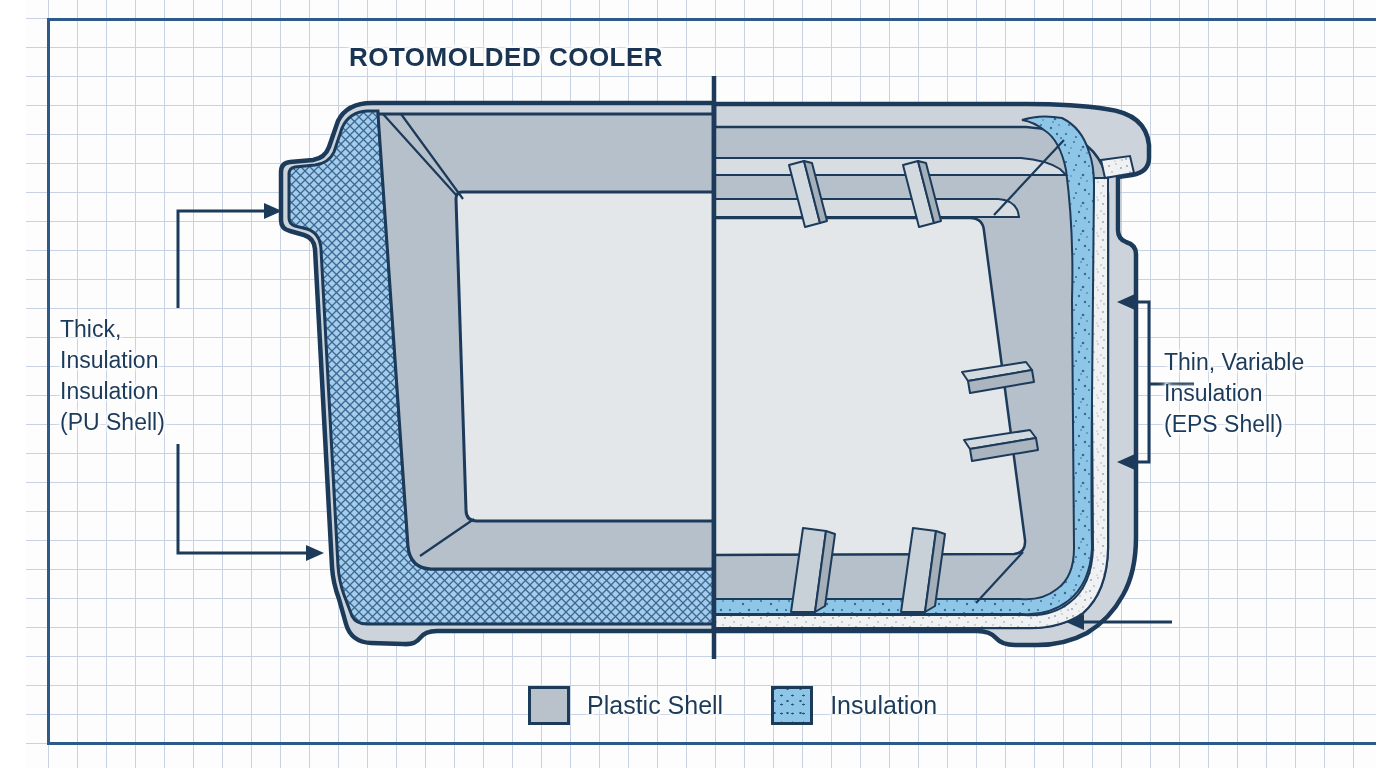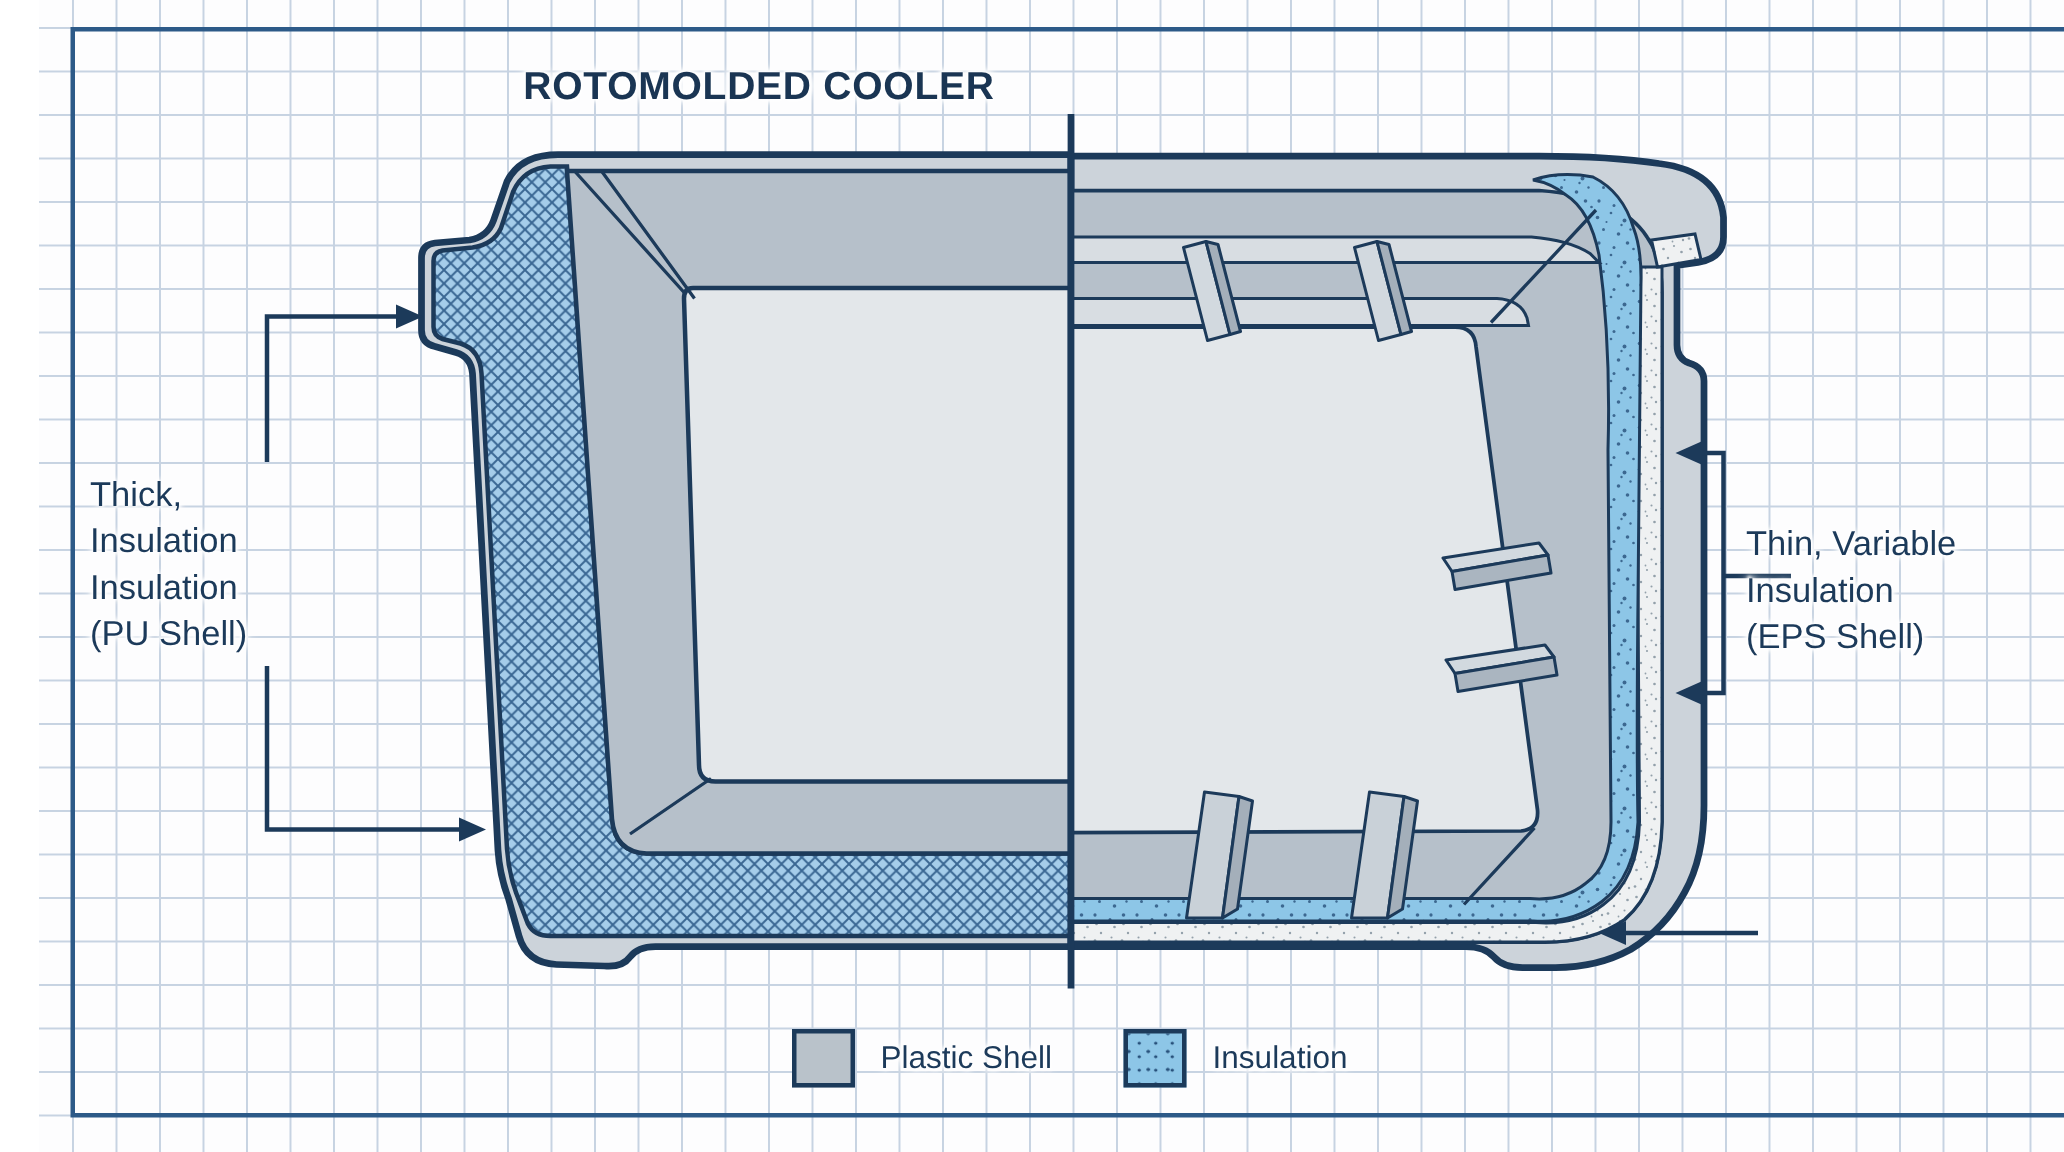--- a/index.html
+++ b/index.html
@@ -42,21 +42,21 @@
   .legend-item{display:flex;align-items:center;gap:17px;}
   .swatch{width:36px;height:33px;border:3px solid #1c3a5a;}
   .swatch-plastic{background:#b9c2ca;}
   .swatch-insulation{
     background-color:#8dc6e7;
     background-image:radial-gradient(#27507a 1px,transparent 1.4px),
                      radial-gradient(#27507a 1px,transparent 1.3px);
     background-size:11px 9px,13px 12px;
     background-position:2px 2px,7px 6px;
   }
-  .legend-label{font-size:21px;color:#1c3a5a;white-space:nowrap;}
+  .legend-label{font-size:25px;color:#1c3a5a;white-space:nowrap;}
   svg{position:absolute;left:0;top:0;}
 </style>
 </head>
 <body>
 
 <div id="canvas">
 
   <svg width="1376" height="768" viewBox="0 0 1376 768">
     <defs>
       <pattern id="xhatch" width="9" height="9" patternUnits="userSpaceOnUse">

